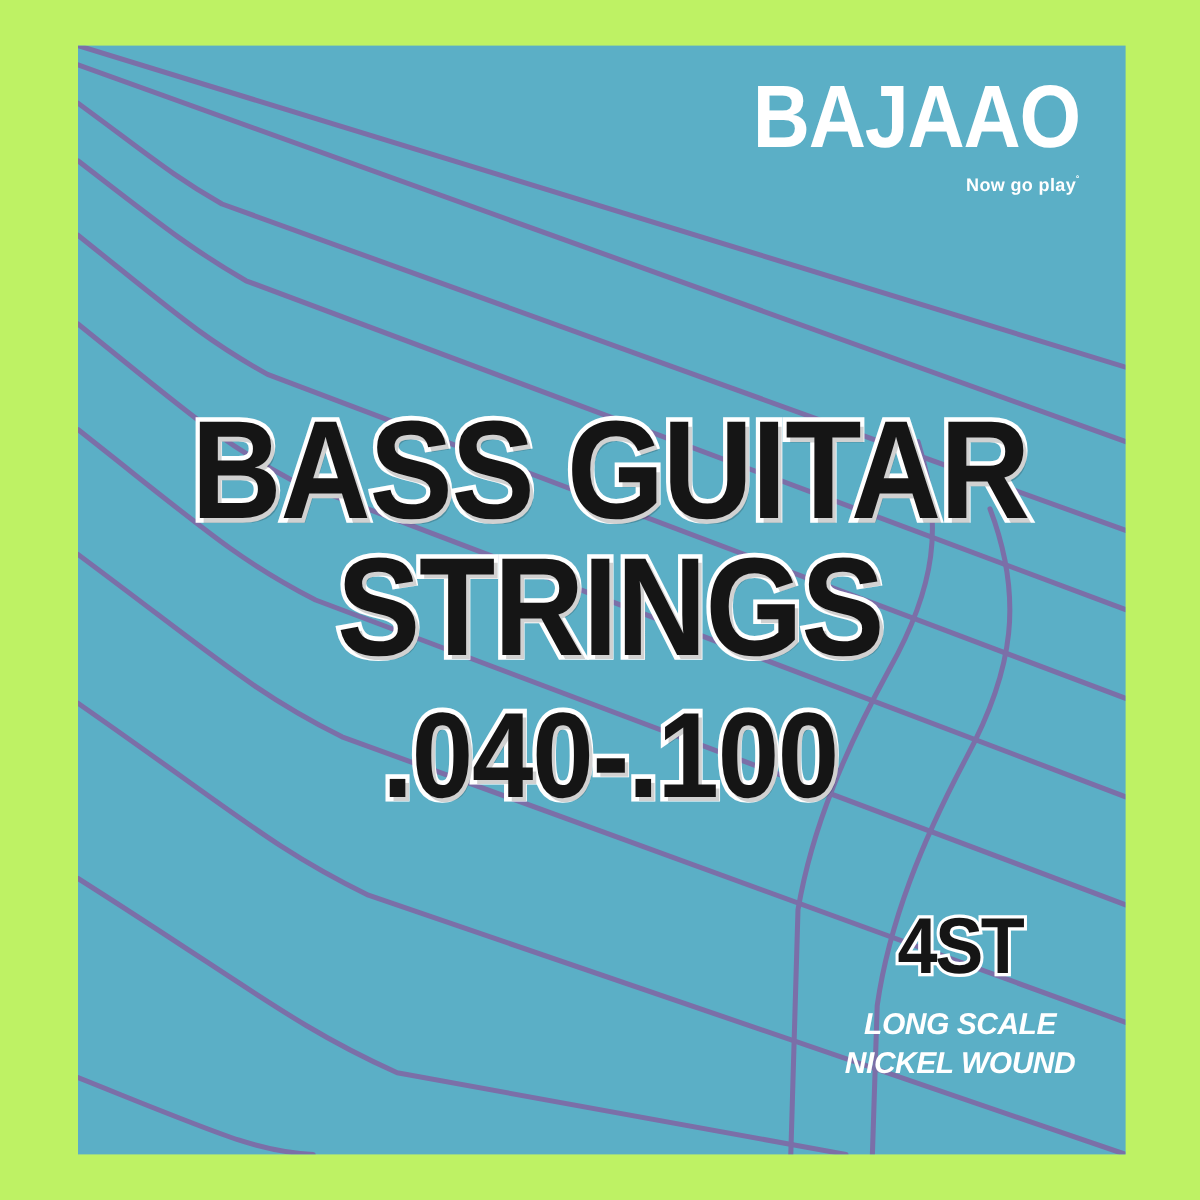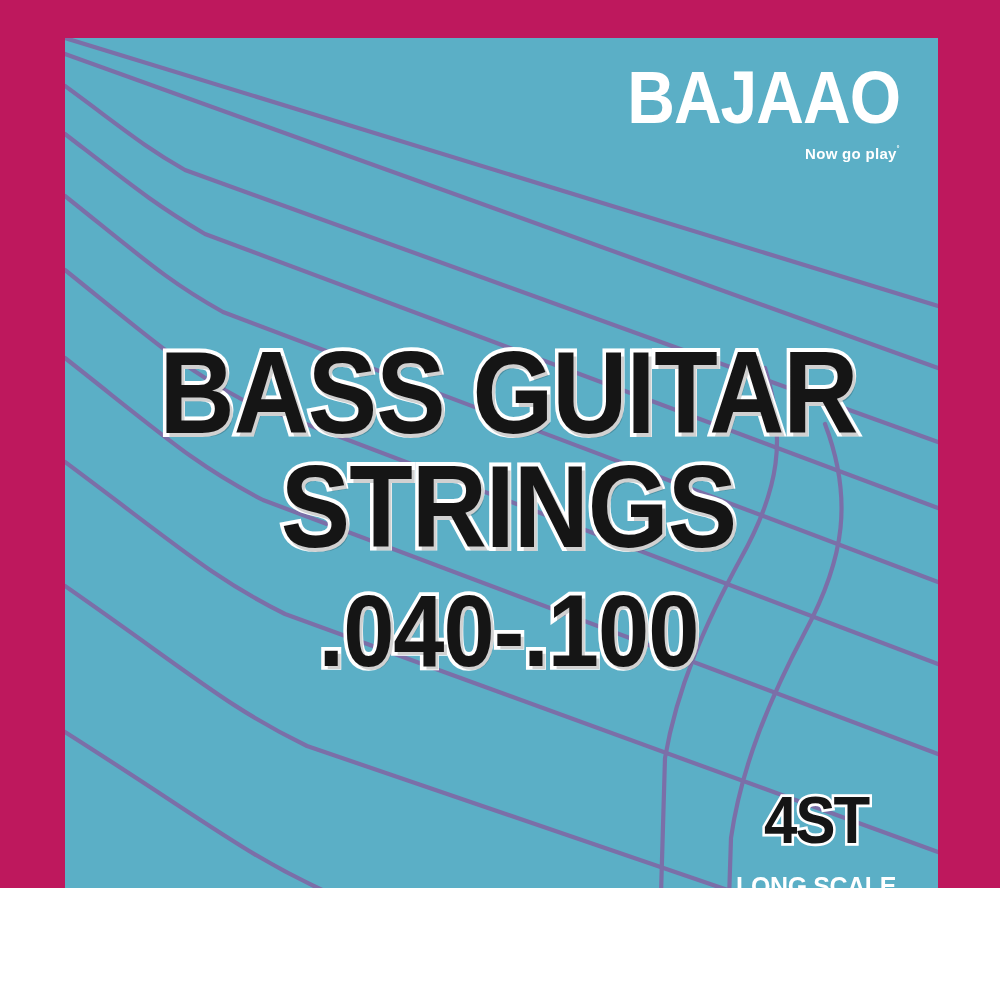--- a/index.html
+++ b/index.html
@@ -8,22 +8,22 @@
     padding: 0;
     background: #ffffff;
   }
   body {
     font-family: "Liberation Sans", sans-serif;
   }
 
   #package-canvas {
     position: relative;
     width: 1000px;
-    height: 888px;
-    background: #be185d;
+    height: 1000px;
+    background: #bef264;
     overflow: hidden;
   }
 
   
   .panel {
     position: absolute;
     left: 65px;
     top: 38px;
     width: 873px;
     height: 924px;
@@ -132,20 +132,21 @@
     transform-origin: center bottom;
   }
   .spec-line {
     display: block;
     font-family: "Liberation Sans", sans-serif;
     font-weight: bold;
     font-size: 25px;
     color: #ffffff;
     letter-spacing: -0.4px;
     line-height: 1.28;
+    font-style: italic;
   }
   .spec-line-1 { margin-top: 16px; }
 </style>
 </head>
 <body>
 
 <div id="package-canvas">
 
   <div class="panel">
 
@@ -176,16 +177,17 @@
 
     <div class="headline-block">
       <span class="headline headline-1">BASS GUITAR</span>
       <span class="headline headline-2">STRINGS</span>
       <span class="headline headline-3">.040-.100</span>
     </div>
 
     <div class="spec-block">
       <span class="spec-count">4ST</span>
       <span class="spec-line spec-line-1">LONG SCALE</span>
+      <span class="spec-line">NICKEL WOUND</span>
     </div>
 
   </div>
 </div>
 
 </body></html>

